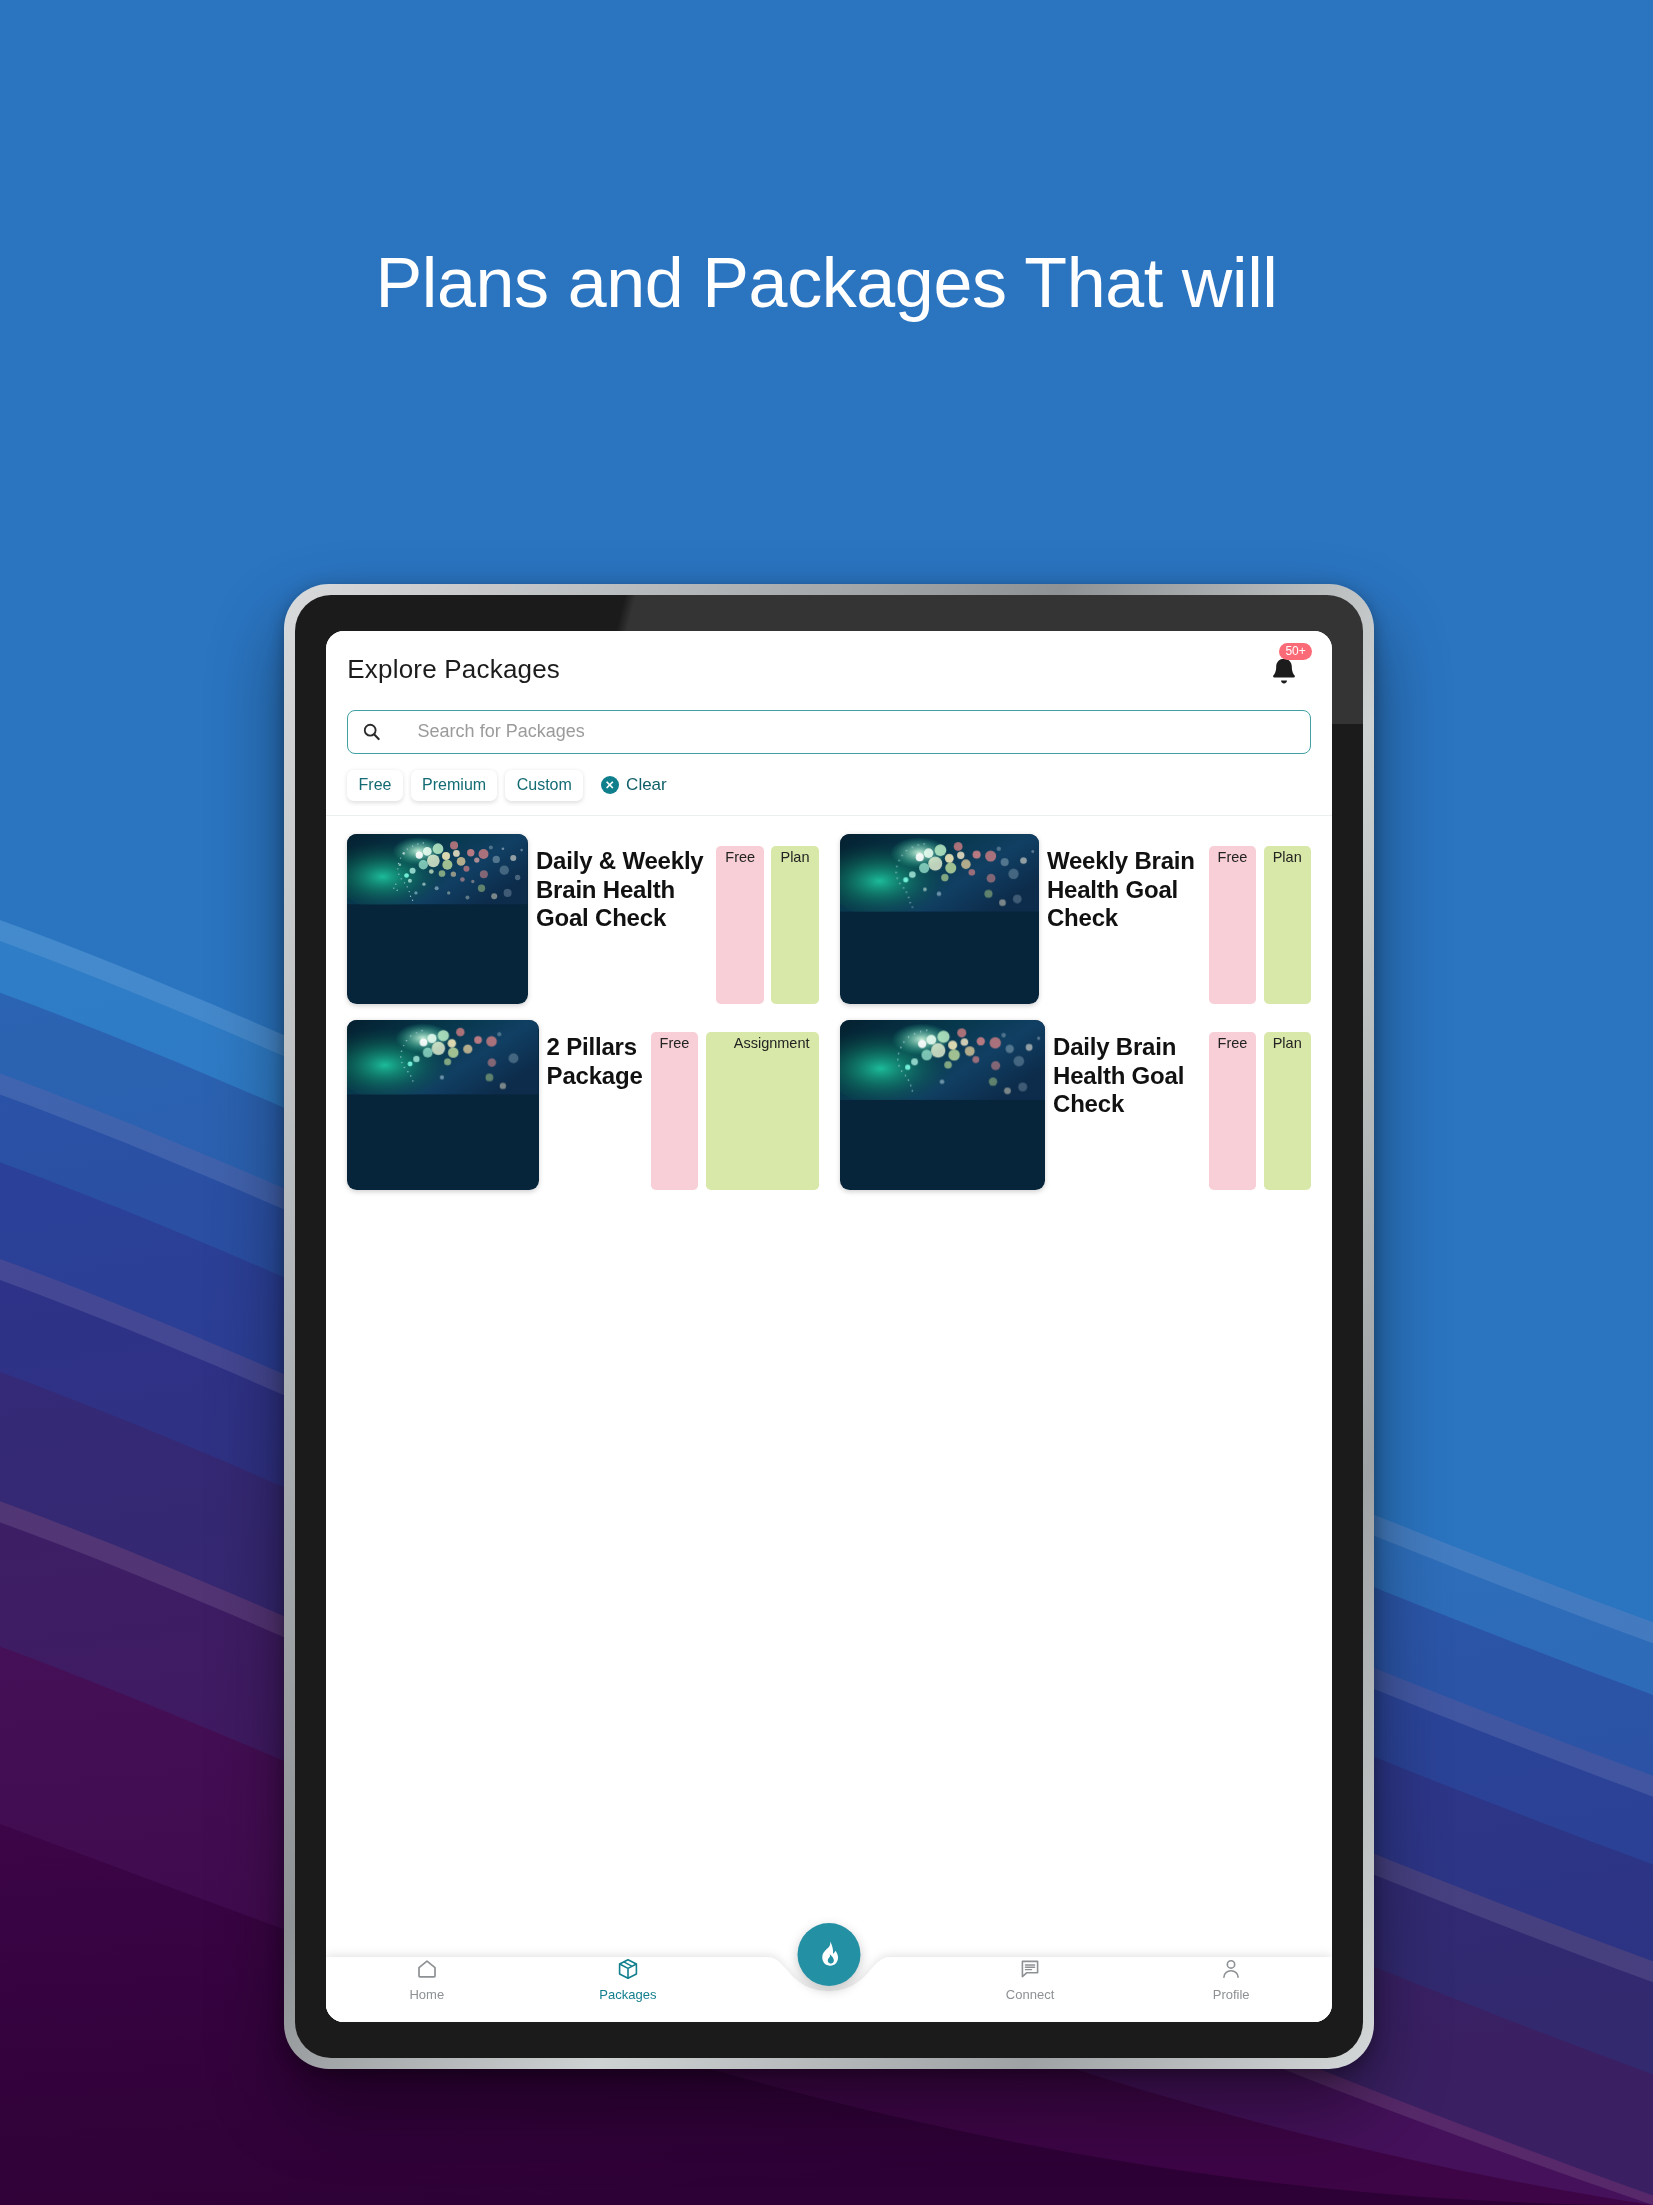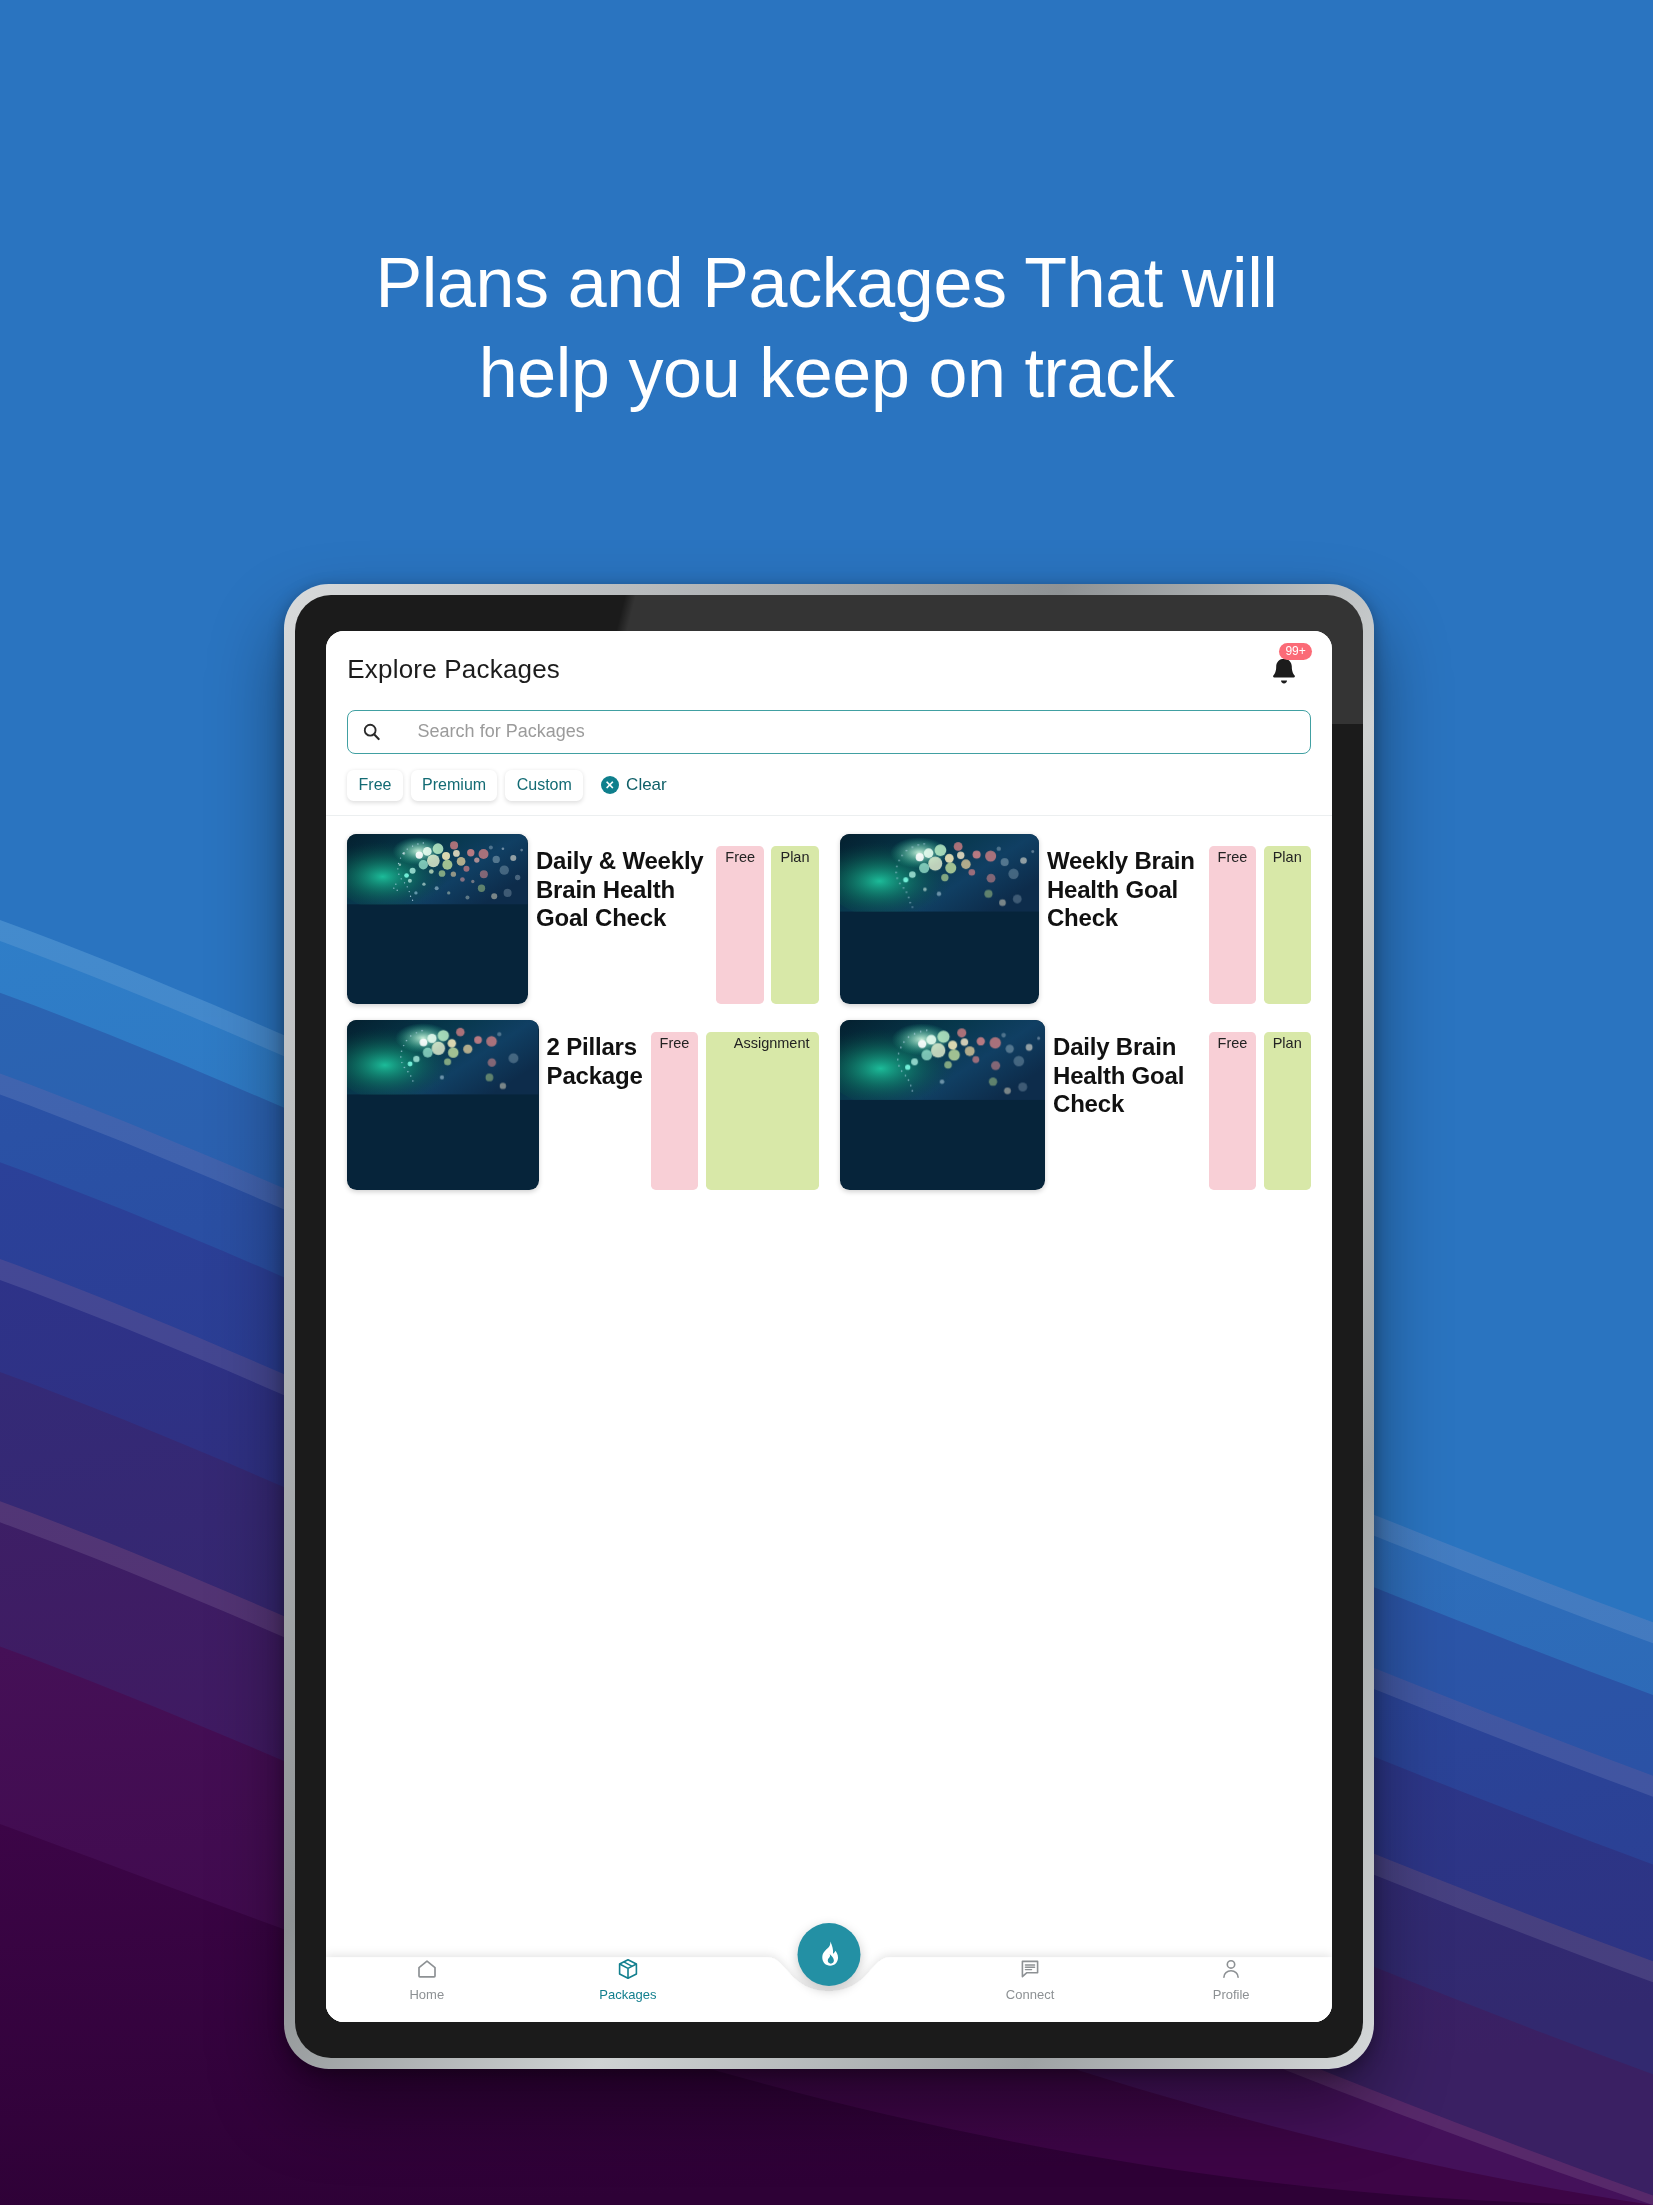--- a/index.html
+++ b/index.html
@@ -283,37 +283,36 @@
       <path d="M0,1140 C 520,1330 1180,1690 2048,2010 L2048,2036 C 1180,1716 520,1356 0,1166 Z"></path>
       <path d="M0,1330 C 520,1520 1180,1880 2048,2200 L2048,2226 C 1180,1906 520,1546 0,1356 Z"></path>
       <path d="M0,1560 C 520,1750 1180,2110 2048,2430 L2048,2456 C 1180,2136 520,1776 0,1586 Z"></path>
       <path d="M0,1860 C 520,2050 1180,2410 2048,2720 L2048,2732 C 1180,2436 520,2076 0,1886 Z"></path>
     </g>
   </svg>
 </div>
 
 <div id="headline">
   <div>Plans and Packages That will</div>
-  <div>help you keep on track</div>
 </div>
 
 <div id="tablet">
   <div id="tablet-inner">
     <div id="bezel-sheen"></div>
 
     <div id="screen">
 
       <div id="appbar">
         <div id="app-title">Explore Packages</div>
         <div id="bell-wrap">
           <svg id="bell-icon" width="36" height="36" viewBox="0 0 24 24">
             <path d="M12 3.2c-3.0 0-5.2 2.3-5.2 5.2 0 3.6-1.1 5.1-1.9 6.0-.4.5-.1 1.3.6 1.3h13.0c.7 0 1.0-.8.6-1.3-.8-.9-1.9-2.4-1.9-6.0 0-2.9-2.2-5.2-5.2-5.2z" fill="#1c1c1c"></path>
             <path d="M10.0 17.6h4.0c0 1.1-.9 2.0-2.0 2.0s-2.0-.9-2.0-2.0z" fill="#1c1c1c"></path>
           </svg>
-          <div id="bell-badge">99+</div>
+          <div id="bell-badge">50+</div>
         </div>
       </div>
 
       <div id="search-row">
         <div id="search-box">
           <svg id="search-icon" width="21" height="21" viewBox="0 0 24 24" fill="none">
             <circle cx="10.5" cy="10.5" r="6.2" stroke="#2b2b2b" stroke-width="2.1"></circle>
             <line x1="15.2" y1="15.4" x2="20.2" y2="20.6" stroke="#2b2b2b" stroke-width="2.4" stroke-linecap="round"></line>
           </svg>
           <input id="search-input" type="text" placeholder="Search for Packages" style="">

